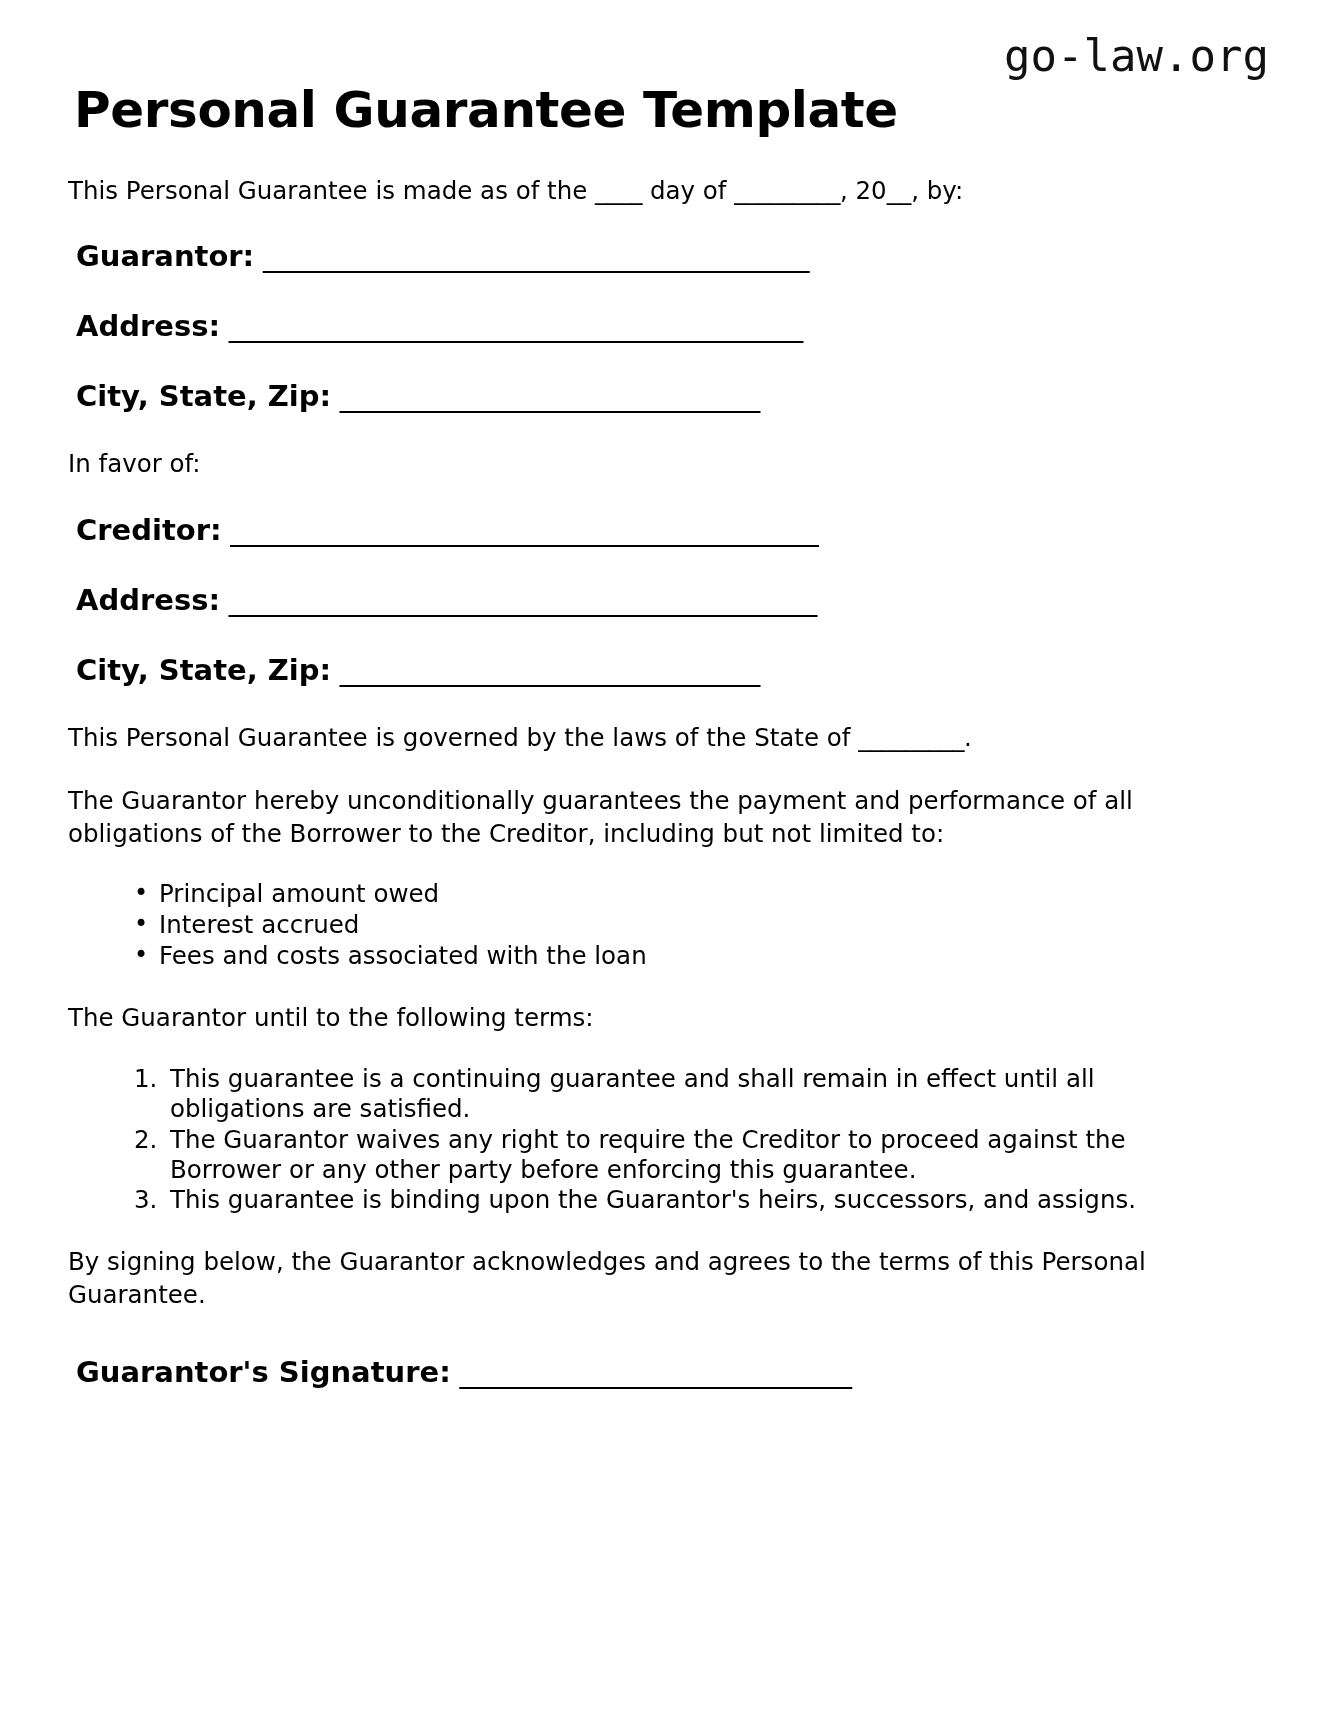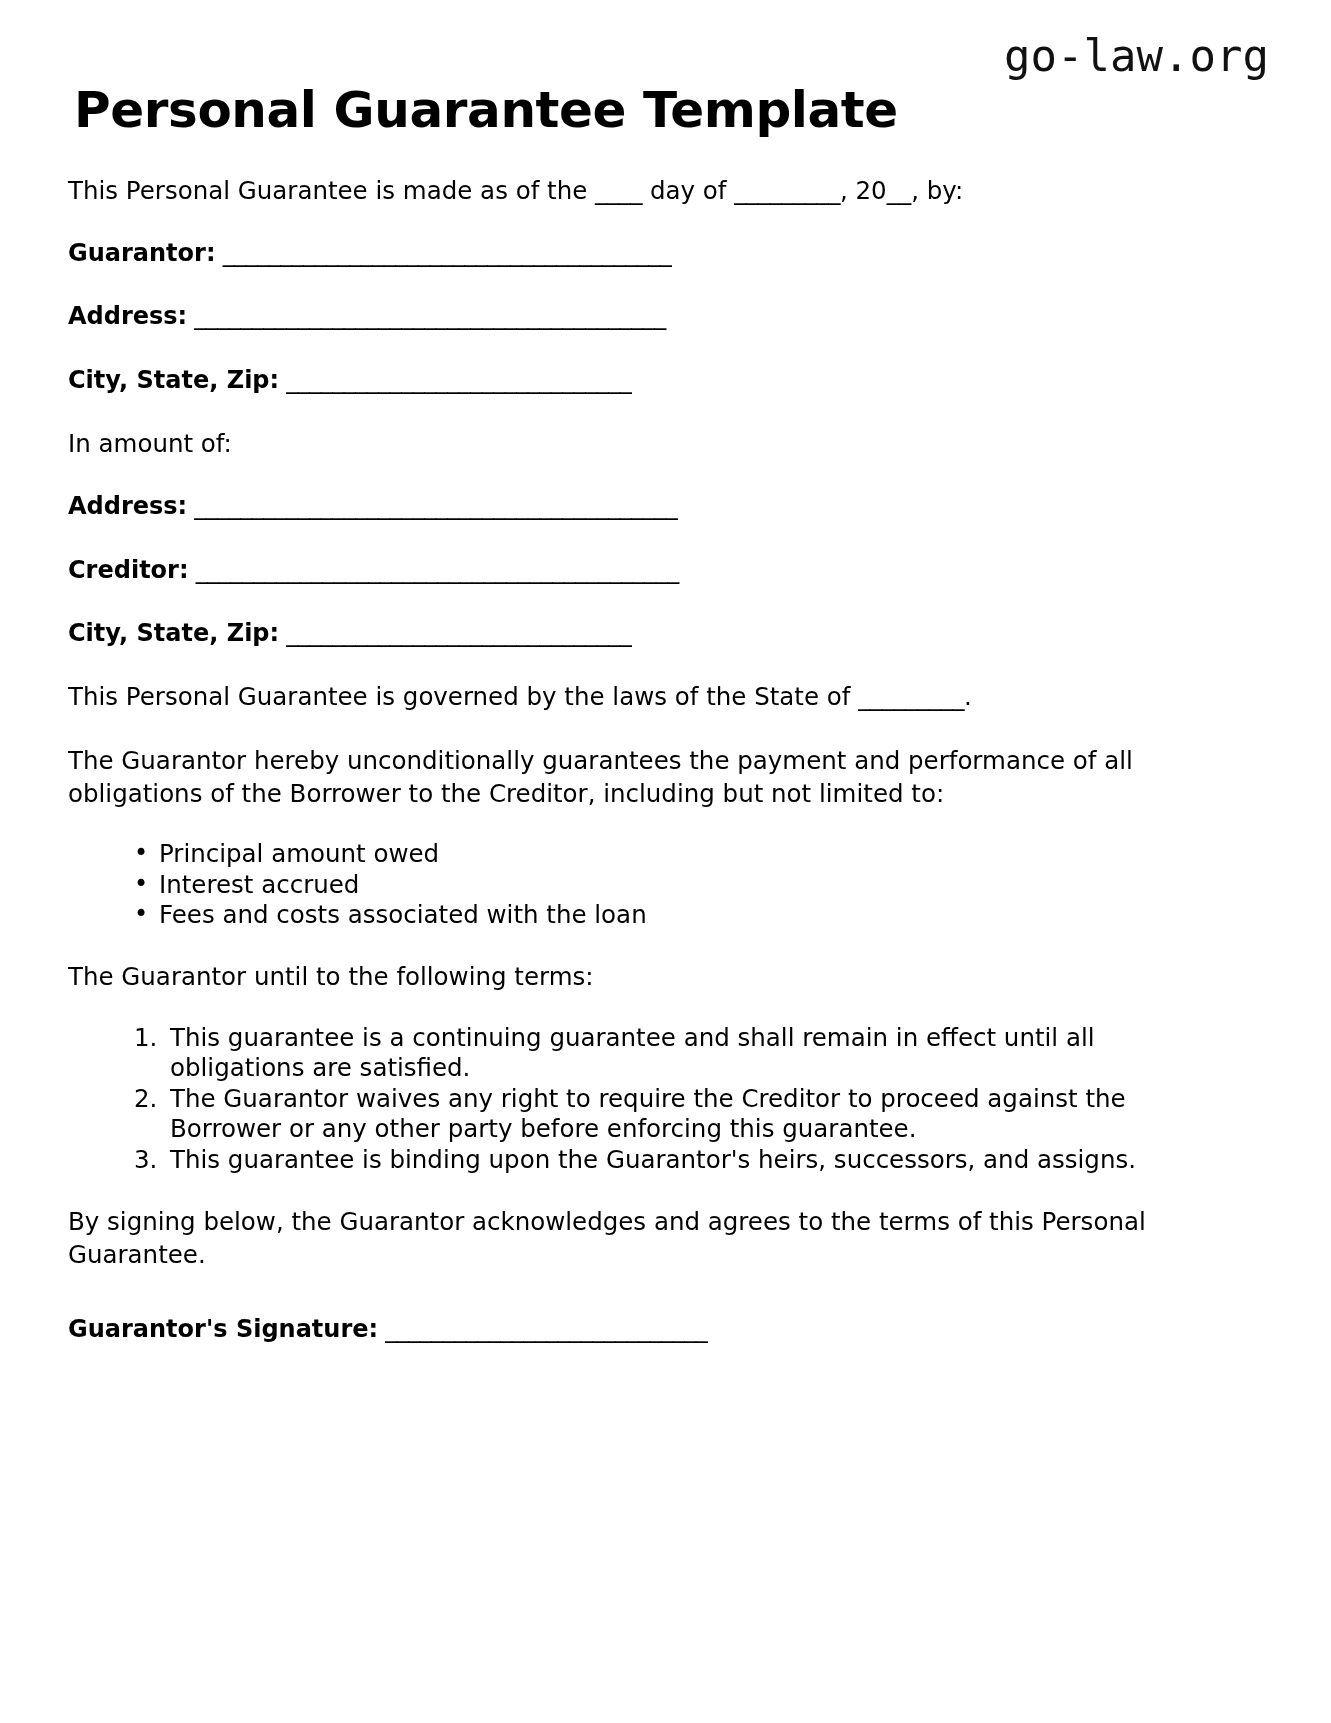--- a/index.html
+++ b/index.html
@@ -53,23 +53,23 @@
   }
 
   p.para {
     font-size: 24.5px;
     line-height: 1.35;
     margin: 0 0 30px 0;
     color: #000;
   }
 
   .field-row {
-    font-size: 24px;
+    font-size: 29px;
     line-height: 1.35;
-    margin: 0 0 31px 0;
+    margin: 0 0 31px 8px;
     white-space: nowrap;
   }
   .field-row .label {
     font-weight: 700;
   }
   .field-row .blank {
     font-weight: 400;
     letter-spacing: -0.5px;
   }
 
@@ -135,25 +135,25 @@
     <h1 class="doc-title">Personal Guarantee Template</h1>
 
     <p class="para"><span>This Personal Guarantee is made as of the </span><span class="inline-blank">____</span><span> day of </span><span class="inline-blank">_________</span><span>, 20__, by:</span></p>
 
     <div class="field-row"><span class="label">Guarantor:</span><span class="blank"> _______________________________________</span></div>
 
     <div class="field-row"><span class="label">Address:</span><span class="blank"> _________________________________________</span></div>
 
     <div class="field-row"><span class="label">City, State, Zip:</span><span class="blank"> ______________________________</span></div>
 
-    <p class="para">In amount of:</p>
+    <p class="para">In favor of:</p>
+
+    <div class="field-row"><span class="label">Creditor:</span><span class="blank"> __________________________________________</span></div>
 
     <div class="field-row"><span class="label">Address:</span><span class="blank"> __________________________________________</span></div>
-
-    <div class="field-row"><span class="label">Creditor:</span><span class="blank"> __________________________________________</span></div>
 
     <div class="field-row"><span class="label">City, State, Zip:</span><span class="blank"> ______________________________</span></div>
 
     <p class="para"><span>This Personal Guarantee is governed by the laws of the State of </span><span class="inline-blank">_________</span><span>.</span></p>
 
     <p class="para">The Guarantor hereby unconditionally guarantees the payment and performance of all obligations of the Borrower to the Creditor, including but not limited to:</p>
 
     <ul class="bullets">
       <li>Principal amount owed</li>
       <li>Interest accrued</li>

